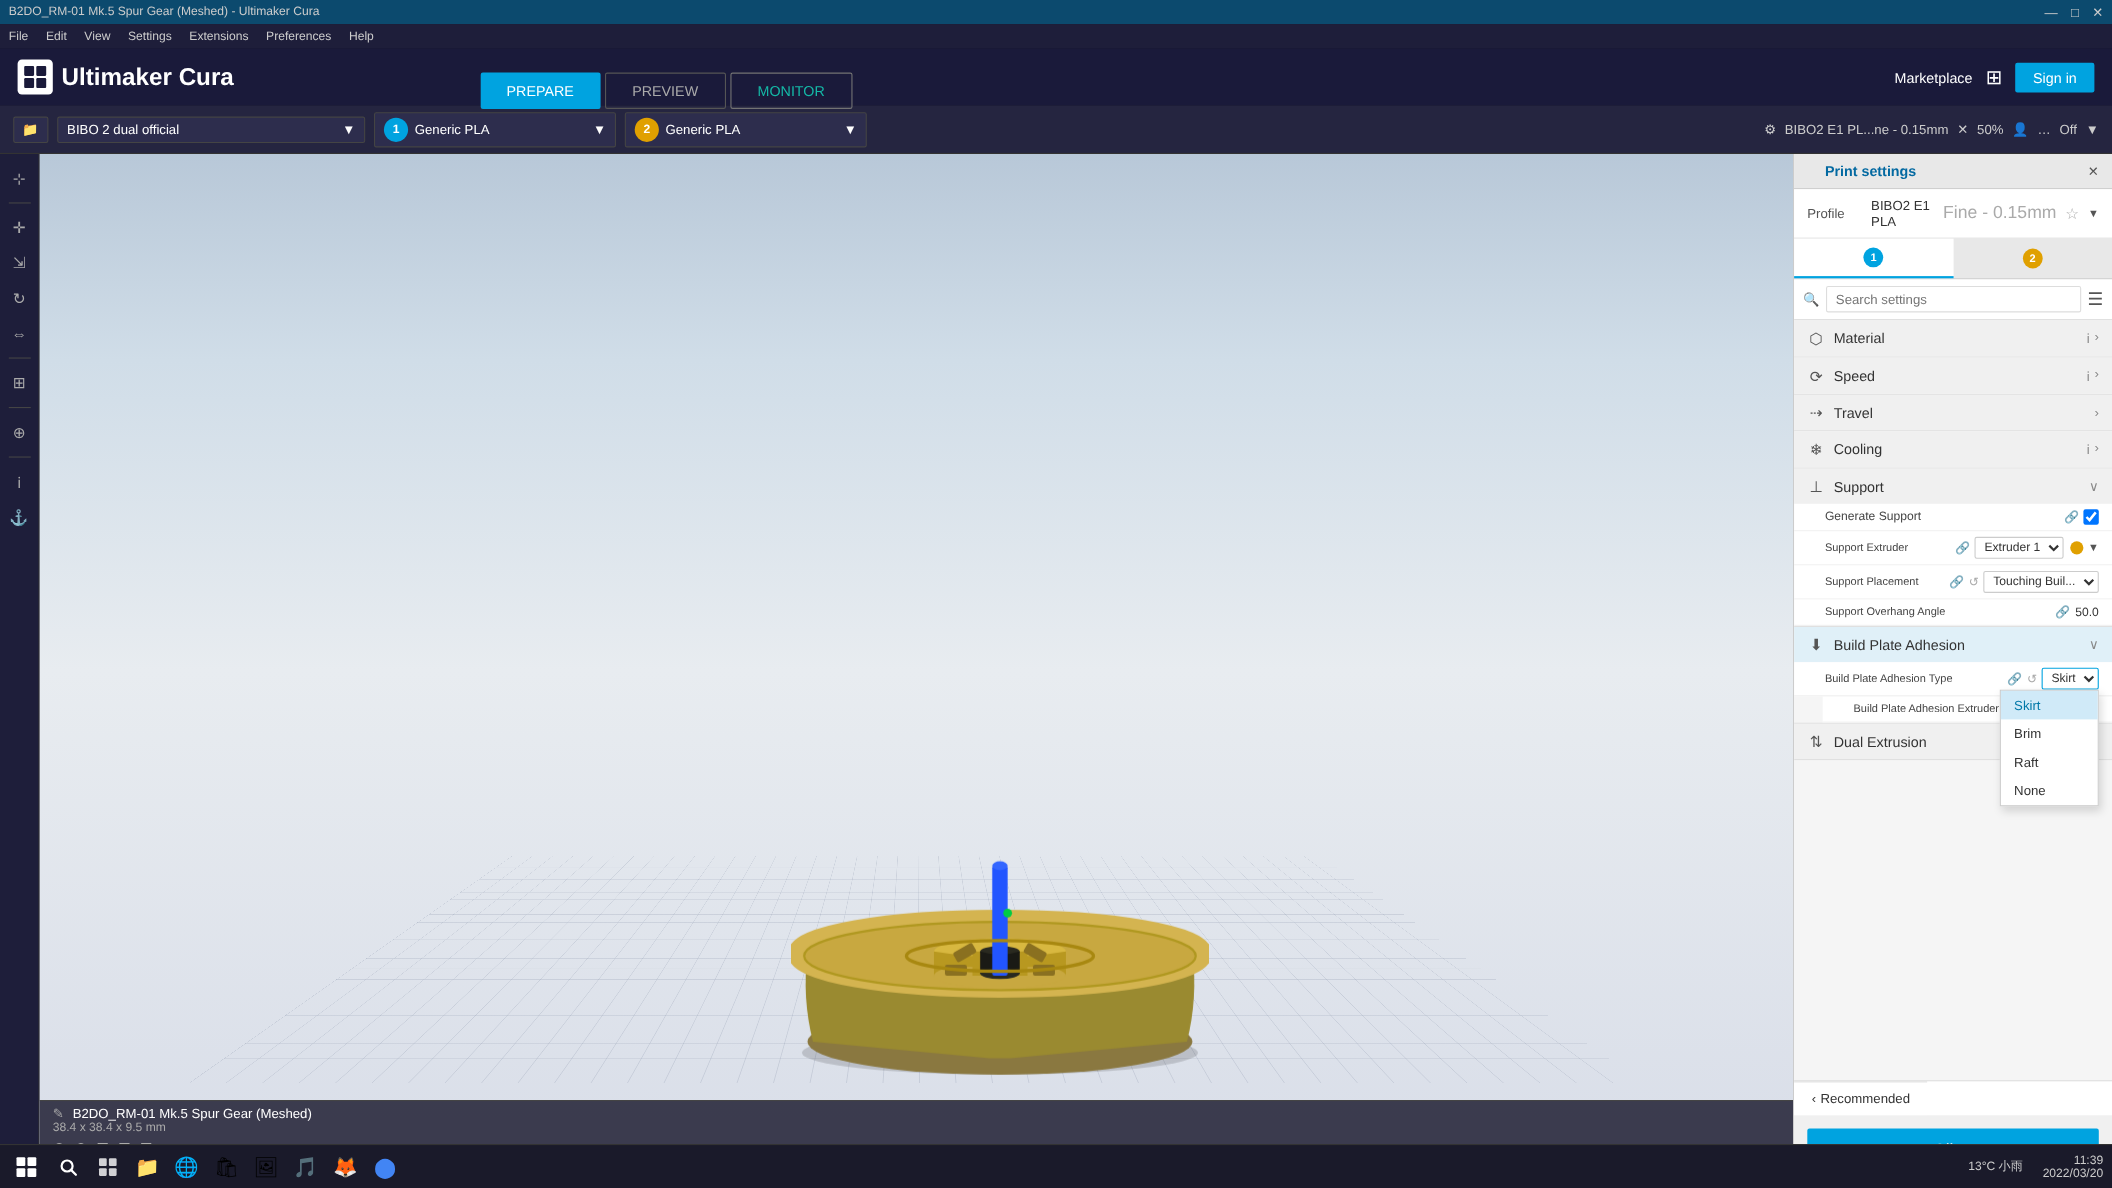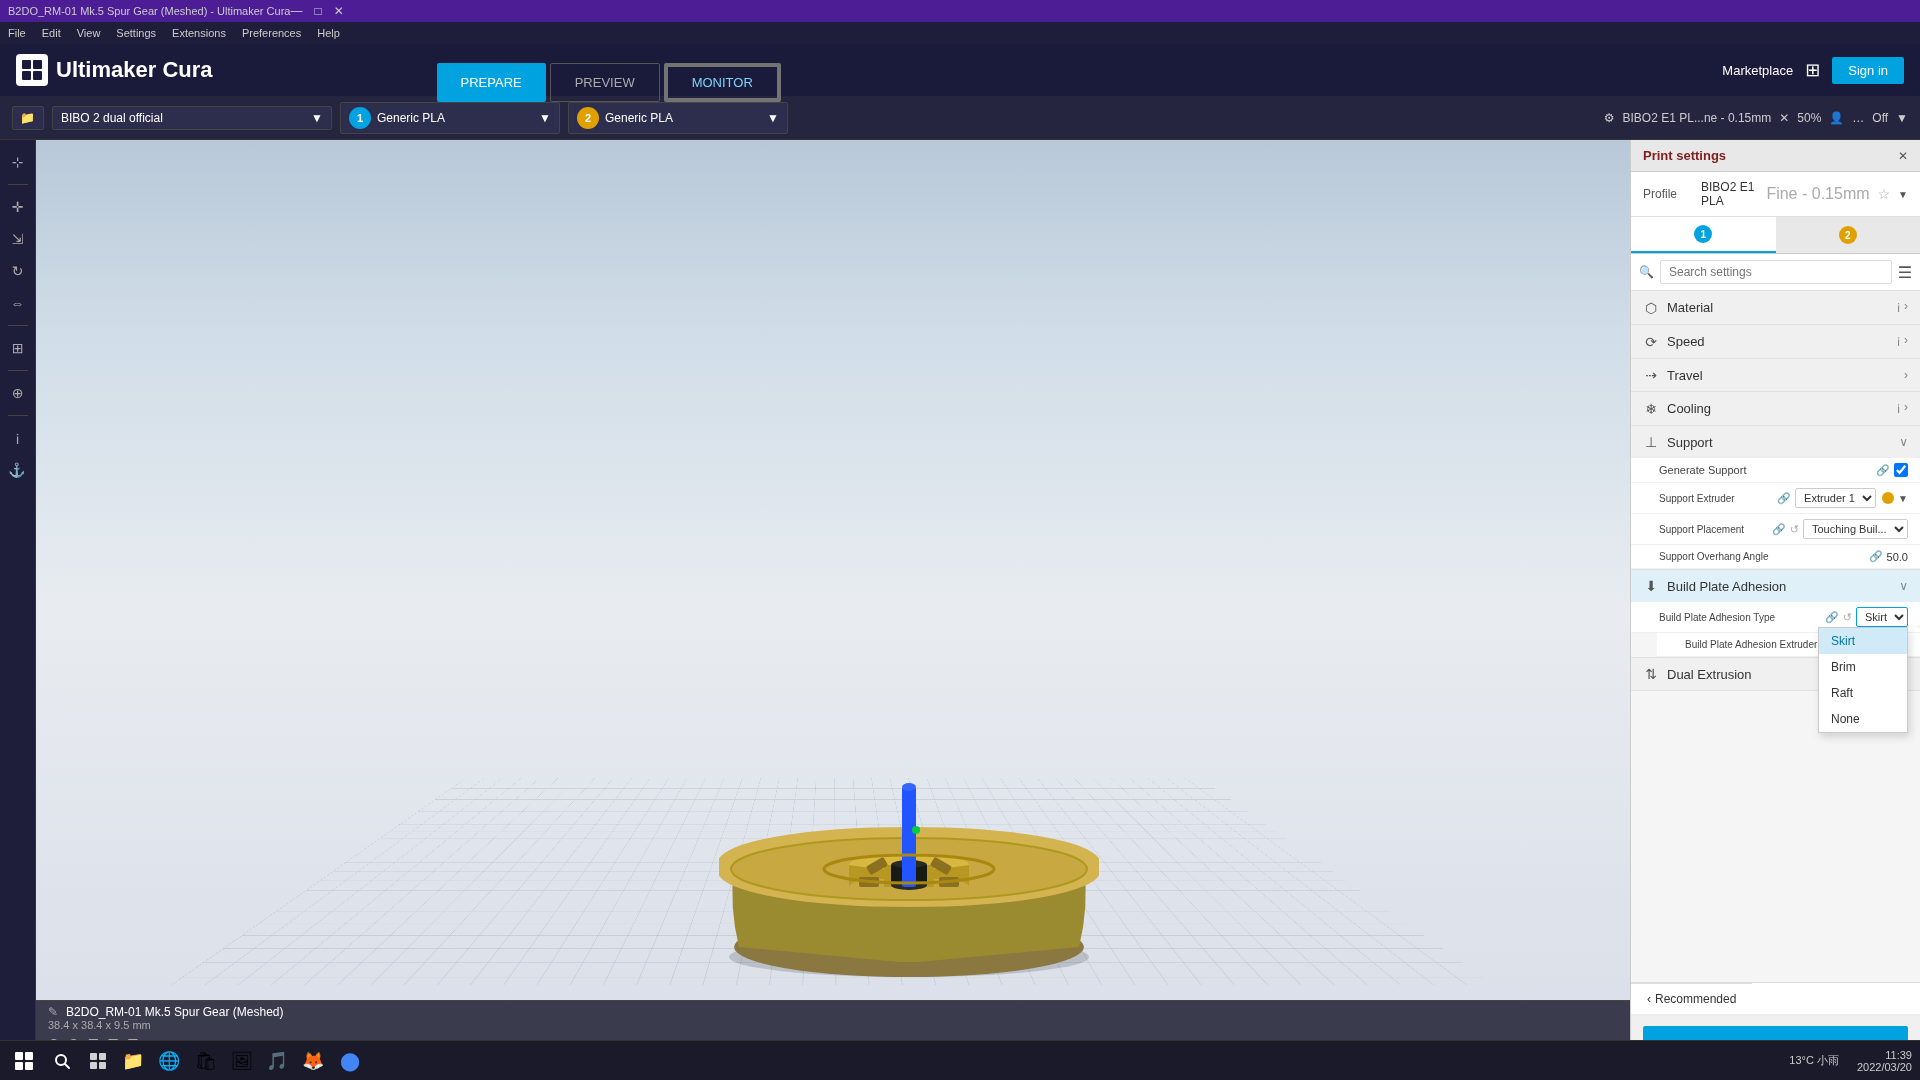--- a/index.html
+++ b/index.html
@@ -1,21 +1,21 @@
 <!DOCTYPE html>
 <html><head>
   <meta charset="utf-8">
   <style>
     * { margin: 0; padding: 0; box-sizing: border-box; }
     body { width: 1920px; height: 1080px; overflow: hidden; font-family: 'Segoe UI', Arial, sans-serif; font-size: 12px; background: #1a1a2e; }
 
     
     #titlebar {
-      width: 100%; height: 22px; background: #4c1d95; display: flex; align-items: center;
-      padding: 0 8px; color: #ccc; font-size: 11px;
+      width: 100%; height: 22px; background: #0c4a6e; display: flex; align-items: center;
+      justify-content: space-between; padding: 0 8px; color: #ccc; font-size: 11px;
     }
     #titlebar-controls { display: flex; gap: 12px; }
     #titlebar-controls span { cursor: pointer; font-size: 12px; }
 
     
     #menubar {
       width: 100%; height: 22px; background: #1e1e3a; display: flex; align-items: center;
       padding: 0 8px; gap: 16px; color: #ccc; font-size: 11px;
     }
     #menubar span { cursor: pointer; }
@@ -31,21 +31,21 @@
     #logo-text { font-size: 22px; font-weight: 300; color: white; }
     #logo-text span { font-weight: 700; }
 
     .prepare-btn, .preview-btn, .monitor-btn {
       padding: 8px 24px; border: none; cursor: pointer; font-size: 13px; font-weight: 500;
       border-radius: 2px;
       margin-top: 25px;
     }
     .prepare-btn { background: #00a3e0; color: white; }
     .preview-btn { background: transparent; color: #aaa; border: 1px solid #555; }
-    .monitor-btn { background: transparent; color: #7dd3fc; border: 4px solid #737373; }
+    .monitor-btn { background: transparent; color: #14b8a6; border: 1px solid #737373; }
 
     .toolbar-right { margin-left: auto; display: flex; align-items: center; gap: 12px; }
     #marketplace-btn { color: white; font-size: 13px; cursor: pointer; }
     #grid-icon { color: white; cursor: pointer; font-size: 18px; }
     #signin-btn { background: #00a3e0; color: white; padding: 6px 16px; border: none; border-radius: 2px; cursor: pointer; font-size: 13px; }
 
     
     #device-bar {
       width: 100%; height: 44px; background: #252540; display: flex; align-items: center;
       padding: 0 12px; gap: 8px; border-bottom: 1px solid #333;
@@ -118,21 +118,21 @@
 
     
     #right-panel {
       width: 290px; background: #f5f5f5; border-left: 1px solid #ccc;
       display: flex; flex-direction: column; overflow: hidden;
     }
     #print-settings-header {
       background: #e8e8e8; padding: 8px 12px; display: flex; align-items: center;
       justify-content: space-between; border-bottom: 1px solid #ccc;
     }
-    #print-settings-title { font-size: 13px; font-weight: 600; color: #7f1d1d; }
+    #print-settings-title { font-size: 13px; font-weight: 600; color: #0369a1; margin-left: 16px; }
 
     #profile-row {
       display: flex; align-items: center; padding: 8px 12px; background: white;
       border-bottom: 1px solid #e0e0e0; gap: 8px;
     }
     #profile-label { font-size: 12px; color: #555; width: 50px; }
     #profile-value { font-size: 12px; color: #333; flex: 1; }
     .star-btn { cursor: pointer; color: #aaa; font-size: 14px; }
     .dropdown-arrow { color: #555; font-size: 10px; cursor: pointer; }
 

